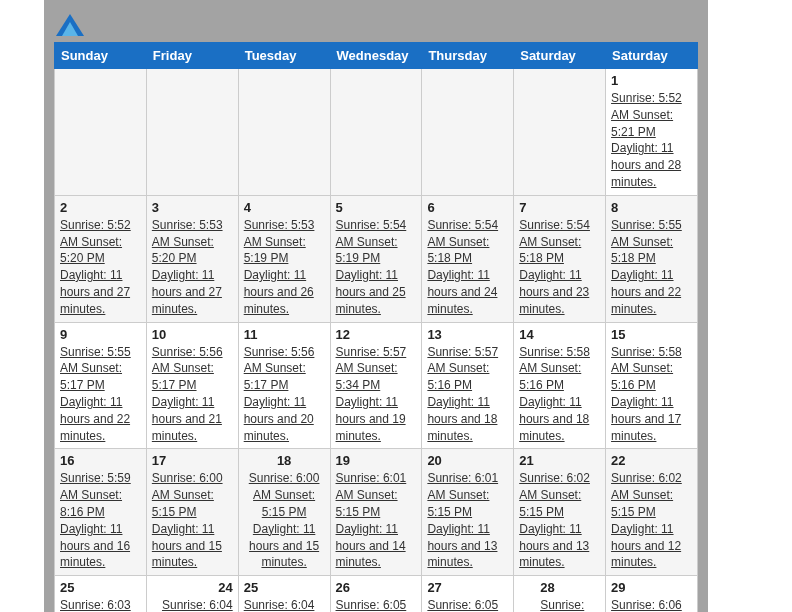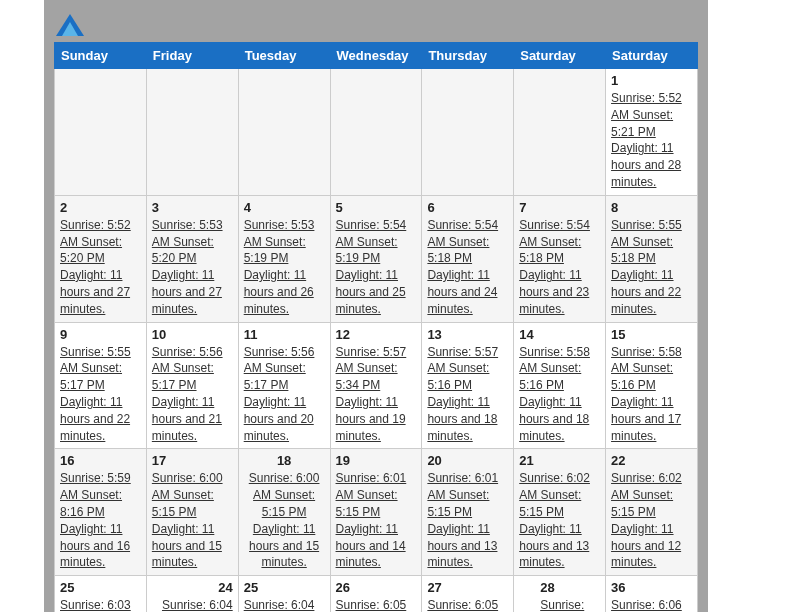--- a/index.html
+++ b/index.html
@@ -350,21 +350,21 @@
 and 9 minutes.</div>
           </td>
           <td style="background: rgb(255, 255, 255); padding-left: 26px;">
             <span class="day-num">28</span>
             <div class="day-info">Sunrise: 6:06 AM
 Sunset: 5:15 PM
 Daylight: 11 hours
 and 9 minutes.</div>
           </td>
           <td style="background: rgb(255, 255, 255);">
-            <span class="day-num">36</span>
+            <span class="day-num">29</span>
             <div class="day-info">Sunrise: 6:06 AM
 Sunset: 5:15 PM
 Daylight: 11 hours
 and 8 minutes.</div>
           </td>
         </tr>
         <tr>
           <td style="background: rgb(245, 245, 245);">
             <span class="day-num">30</span>
             <div class="day-info">Sunrise: 6:07 AM

